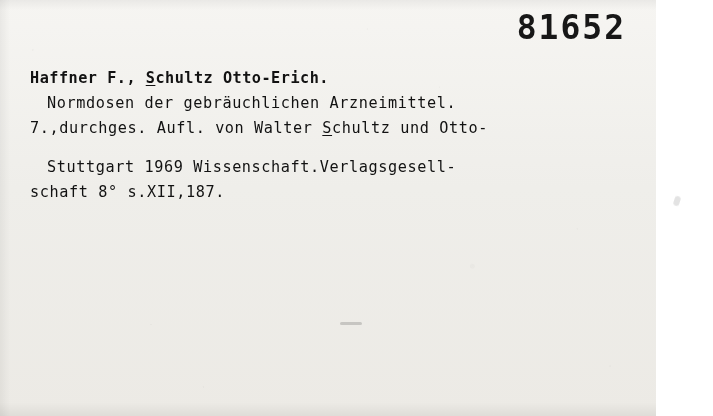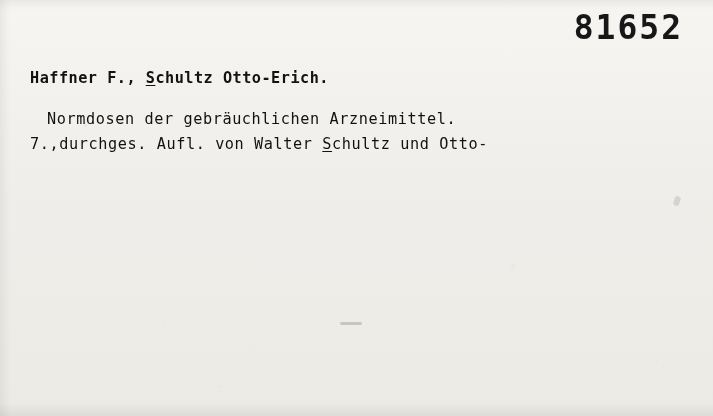--- a/index.html
+++ b/index.html
@@ -8,21 +8,21 @@
     background: #ffffff;
   }
   body {
     width: 713px;
     height: 416px;
     overflow: hidden;
     font-family: "DejaVu Sans Mono", monospace;
   }
   .card {
     position: relative;
-    width: 713px;
+    width: 656px;
     height: 416px;
     background: #f2f1ee;
     background-image:
       radial-gradient(circle at 12% 30%, rgba(0,0,0,0.022) 0 2px, rgba(0,0,0,0) 3px),
       radial-gradient(circle at 72% 64%, rgba(0,0,0,0.02) 0 2px, rgba(0,0,0,0) 3px),
       linear-gradient(180deg, #f6f5f2 0%, #efeeea 45%, #eceae5 100%);
     box-sizing: border-box;
   }
   
   .grain {
@@ -63,21 +63,21 @@
   .heading-line {
     font-weight: bold;
     letter-spacing: 0.5px;
     white-space: nowrap;
   }
   .u {
     text-decoration: underline;
     text-underline-offset: 2px;
   }
   .para {
-    margin: 16px 0 4px 0;
+    margin: 0 0 4px 0;
   }
   .block-gap {
     height: 10px;
   }
   .indent {
     display: inline-block;
     width: 17px;
   }
   .line {
     white-space: nowrap;
@@ -142,18 +142,22 @@
       <span>Haffner F., </span><span class="u">S</span><span>chultz Otto-Erich.</span>
     </div>
 
     <div class="para">
       <div class="line"><span class="indent"></span><span>Normdosen der gebräuchlichen Arzneimittel.</span></div>
       <div class="line"><span>7.,durchges. Aufl. von Walter </span><span class="u">S</span><span>chultz und Otto-</span></div>
     </div>
 
     <div class="block-gap"></div>
 
+    <div class="para">
+      <div class="line"><span class="indent"></span><span>Stuttgart  1969  Wissenschaft.Verlagsgesell-</span></div>
+      <div class="line">schaft   8°   s.XII,187.</div>
+    </div>
 
   </div>
 
   <div class="smudge-a"></div>
   <div class="smudge-b"></div>
 </div>
 
 </body></html>

